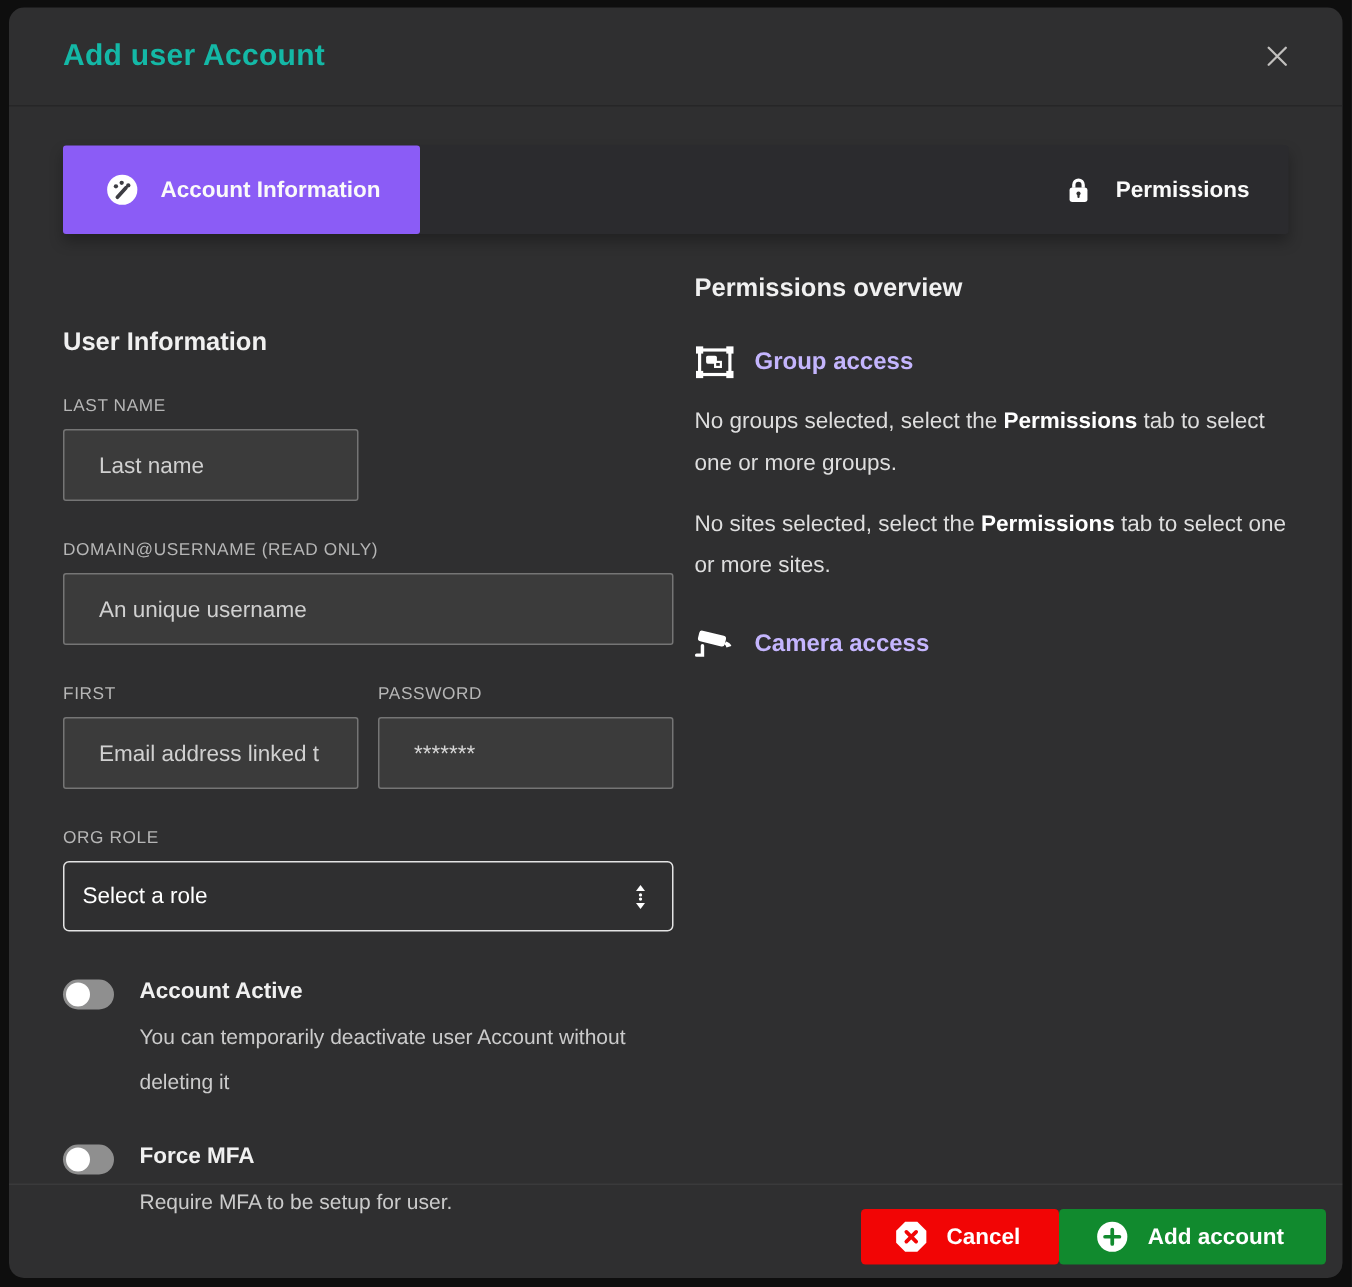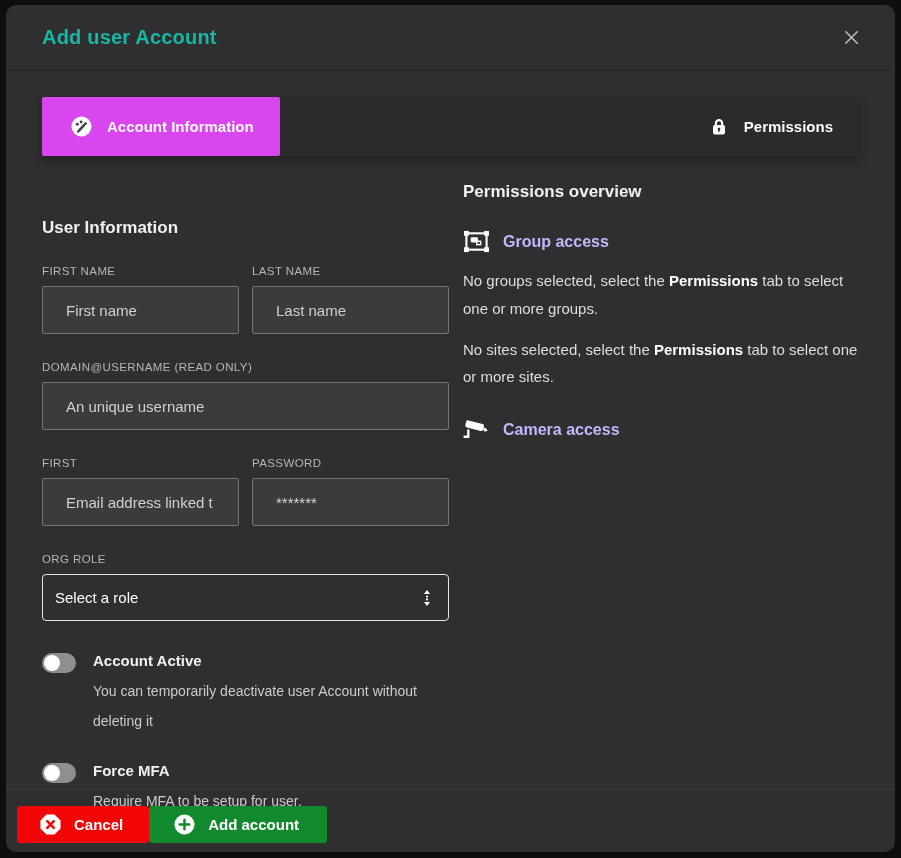--- a/index.html
+++ b/index.html
@@ -8,21 +8,21 @@
   .modal { position:absolute; left:6px; top:5px; right:6px; bottom:6px; background:#2f2f30; border-radius:10px; overflow:hidden; }
 
   
   .modal-header { height:66px; padding:0 30px 0 36px; display:flex; align-items:center; justify-content:space-between; border-bottom:1px solid #262627; }
   .modal-title { font-size:20px; font-weight:bold; color:#14b8a6; letter-spacing:.2px; }
   .close-btn { background:none; border:none; cursor:pointer; padding:4px; line-height:0; }
 
   
   .tabstrip { margin:26px 36px 0; height:59px; background:#2b2b2e; display:flex; align-items:stretch; justify-content:space-between; border-radius:2px; box-shadow:0 5px 9px rgba(0,0,0,.28); }
   .tab { display:flex; align-items:center; gap:14px; padding:0 26px; font-size:15px; font-weight:bold; color:#fafafa; background:transparent; border:none; cursor:pointer; font-family:inherit; }
-  .tab.active { background:#d946ef; border-radius:2px;padding-left:28px; }
+  .tab.active { background:#8b5cf6; border-radius:2px;padding-left:28px; }
 
   
   .body { display:flex; padding:22px 36px 0; gap:14px; }
   .col-left { width:407px; flex:none;margin-top:36px; }
   .col-right { flex:1; }
   .section-heading { font-size:17px; font-weight:bold; color:#f0f0f0; margin-top:4px; }
 
   
   .field-label { margin-top:27px; font-size:11.5px; color:#b6b6b6; letter-spacing:.4px; }
   .row2 { display:grid; grid-template-columns:1fr 1fr; column-gap:13px; }
@@ -37,21 +37,21 @@
   .toggle-label { font-size:15px; font-weight:bold; color:#f0f0f0; }
   .toggle-desc { margin-top:7px; font-size:14px; color:#cbcbcb; line-height:2.15; max-width:340px; }
 
   
   .perm-head { display:flex; align-items:center; gap:13px; margin-top:27px; }
   .perm-title { font-size:16px; font-weight:bold; color:#c4b5fd; }
   .perm-text { margin-top:13px; font-size:15px; color:#dedede; line-height:1.85; max-width:404px; }
   .perm-text b { color:#fff; }
 
   
-  .modal-footer { position:absolute; left:0; right:0; bottom:0; height:63px; border-top:1px solid #3a3a3b; display:flex; align-items:center; justify-content:flex-start; padding:6px 11px 0; }
+  .modal-footer { position:absolute; left:0; right:0; bottom:0; height:63px; border-top:1px solid #3a3a3b; display:flex; align-items:center; justify-content:flex-end; padding:6px 11px 0; }
   .btn { height:37px; border:none; border-radius:3px; display:flex; align-items:center; gap:12px; font-size:15px; font-weight:bold; color:#fff; cursor:pointer; font-family:inherit; }
   .btn-cancel { background:#f20505; padding:0 26px 0 22px; }
   .btn-add { background:#118a2e; padding:0 28px 0 24px; }
 
   .icon { line-height:0; flex:none; }
 </style>
 </head>
 <body>
 
 <div class="modal">
@@ -92,24 +92,20 @@
       <span>Permissions</span>
     </button>
   </div>
 
   <div class="body">
 
     <div class="col-left">
       <div class="section-heading">User Information</div>
 
       <div class="row2">
-        <div>
-          <div class="field-label">FIRST NAME</div>
-          <input class="txt-input" type="text" placeholder="First name" style="">
-        </div>
         <div>
           <div class="field-label">LAST NAME</div>
           <input class="txt-input" type="text" placeholder="Last name" style="">
         </div>
       </div>
 
       <div class="field-label">DOMAIN@USERNAME (READ ONLY)</div>
       <input class="txt-input" type="text" placeholder="An unique username" style="">
 
       <div class="row2">

